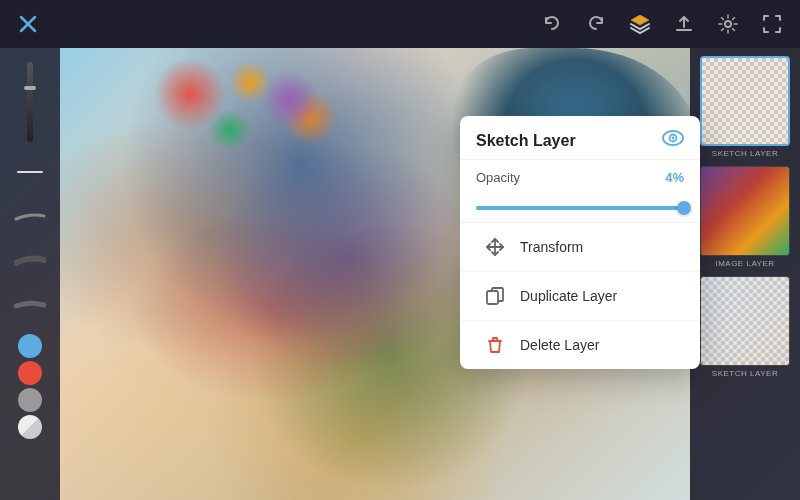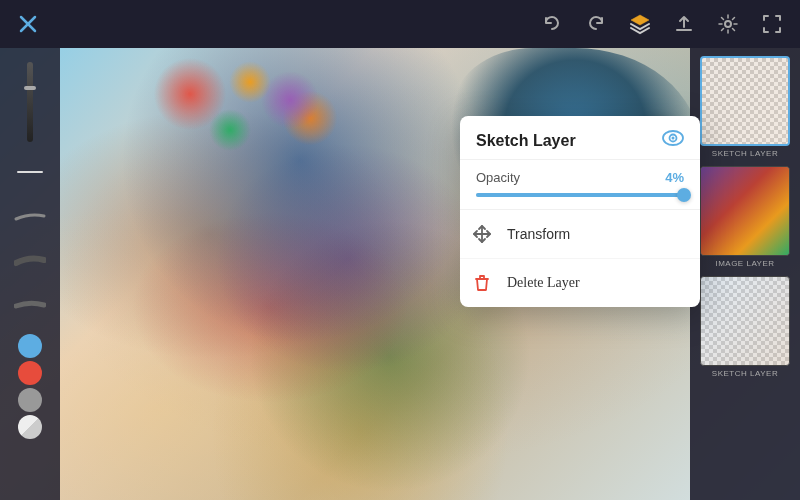--- a/index.html
+++ b/index.html
@@ -209,21 +209,21 @@
       cursor: pointer;
     }
     .opacity-section {
       padding: 10px 16px 12px;
       border-bottom: 1px solid #f0f0f0;
     }
     .opacity-label-row {
       display: flex;
       justify-content: space-between;
       align-items: center;
-      margin-bottom: 8px;
+      margin-bottom: 21px;
     }
     .opacity-text {
       font-size: 13px;
       color: #555;
     }
     .opacity-value {
       font-size: 13px;
       color: #5dade2;
       font-weight: 600;
     }
@@ -248,28 +248,27 @@
       width: 14px;
       height: 14px;
       background: #5dade2;
       border-radius: 50%;
       box-shadow: 0 1px 4px rgba(0,0,0,0.2);
     }
     .menu-item {
       display: flex;
       align-items: center;
       gap: 14px;
-      padding: 13px 11px;
+      padding: 13px 24px;
       cursor: pointer;
       border-bottom: 1px solid #f5f5f5;
       transition: background 0.1s;
     }
     .menu-item:last-child {
       border-bottom: none;
-      font-family: Liberation Serif, serif;
     }
     .menu-item-icon {
       width: 22px;
       height: 22px;
       display: flex;
       align-items: center;
       justify-content: center;
       color: #555;
       font-size: 16px;
       flex-shrink: 0;
@@ -488,20 +487,29 @@
     <div class="menu-item">
       <div class="menu-item-icon">
         <svg width="20" height="20" viewBox="0 0 20 20" fill="none">
           <path d="M10 2 L10 18 M2 10 L18 10" stroke="#666" stroke-width="1.8" stroke-linecap="round"></path>
           <path d="M7 5 L10 2 L13 5 M7 15 L10 18 L13 15 M5 7 L2 10 L5 13 M15 7 L18 10 L15 13" stroke="#666" stroke-width="1.8" stroke-linecap="round" stroke-linejoin="round"></path>
         </svg>
       </div>
       <span class="menu-item-label">Transform</span>
     </div>
     <div class="menu-item">
+      <div class="menu-item-icon">
+        <svg width="20" height="20" viewBox="0 0 20 20" fill="none">
+          <rect x="2" y="5" width="11" height="13" rx="1.5" stroke="#666" stroke-width="1.8"></rect>
+          <path d="M7 5 L7 3 Q7 2 8 2 L17 2 Q18 2 18 3 L18 14 Q18 15 17 15 L13 15" stroke="#666" stroke-width="1.8" stroke-linecap="round" stroke-linejoin="round" fill="none"></path>
+        </svg>
+      </div>
+      <span class="menu-item-label">Duplicate Layer</span>
+    </div>
+    <div class="menu-item">
       <div class="menu-item-icon red">
         <svg width="20" height="20" viewBox="0 0 20 20" fill="none">
           <path d="M4 6 L16 6 M8 6 L8 3 L12 3 L12 6" stroke="#e74c3c" stroke-width="1.8" stroke-linecap="round" stroke-linejoin="round"></path>
           <path d="M5 6 L6 17 L14 17 L15 6" stroke="#e74c3c" stroke-width="1.8" stroke-linecap="round" stroke-linejoin="round" fill="none"></path>
         </svg>
       </div>
       <span class="menu-item-label">Delete Layer</span>
     </div>
   </div>
 </div>

